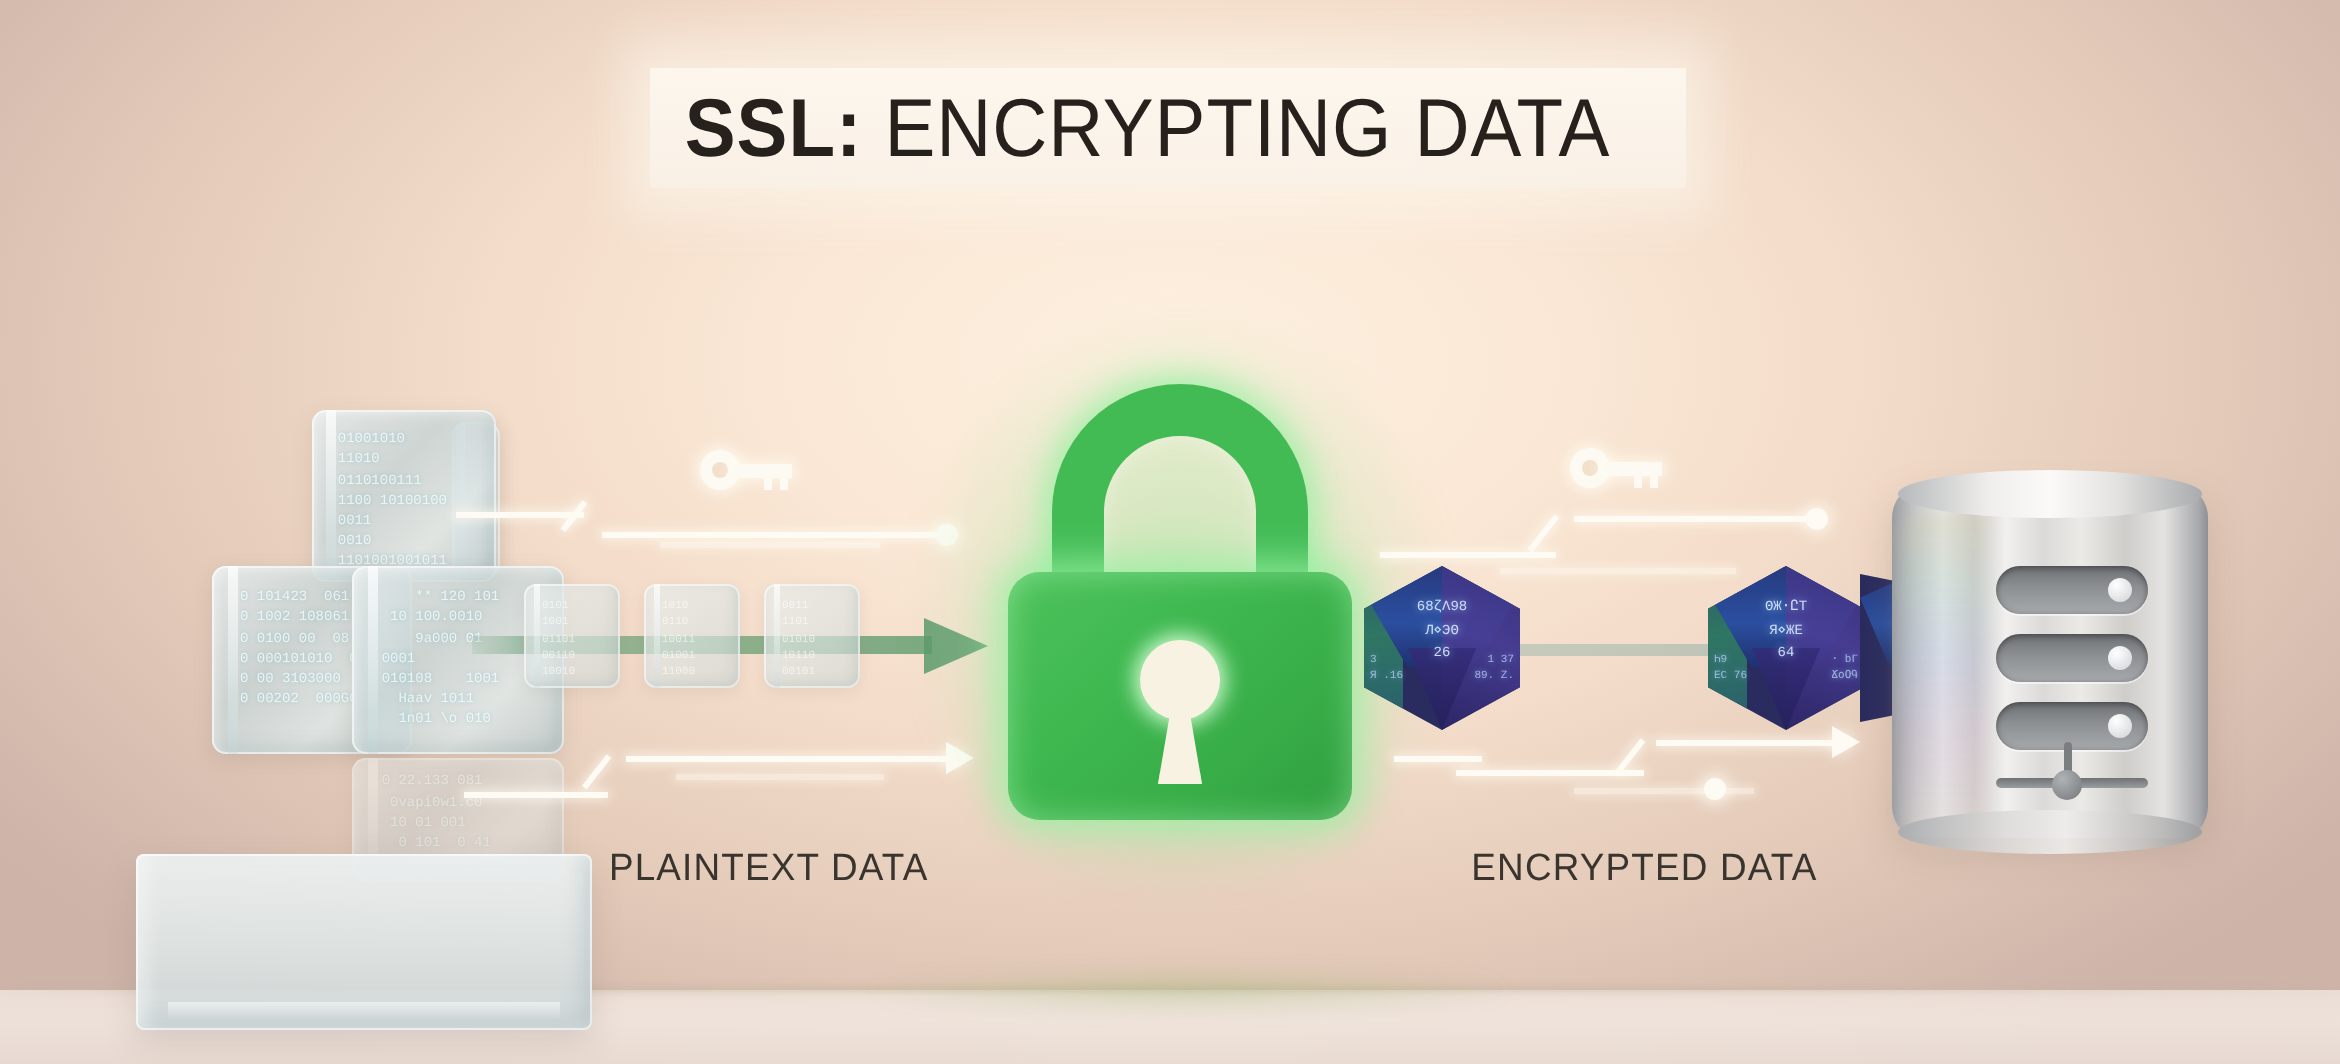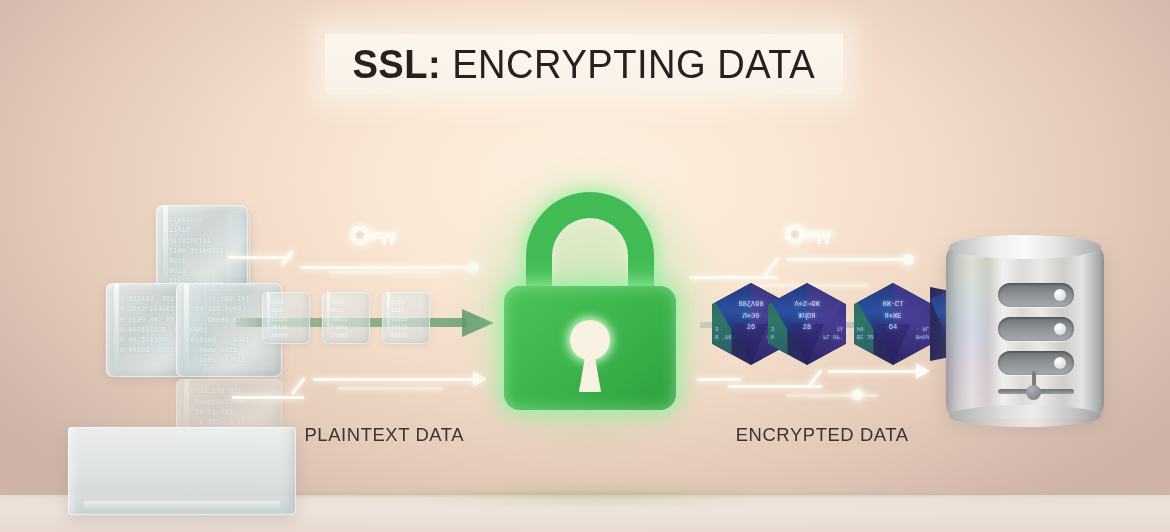--- a/index.html
+++ b/index.html
@@ -27,21 +27,21 @@
   #floor-greenref{
     position:absolute;left:430px;top:484px;width:330px;height:22px;
     background:radial-gradient(ellipse at 50% 50%, rgba(150,185,110,.38) 0%, rgba(170,190,130,0) 70%);
     filter:blur(5px);
   }
   
   #title-banner{
     position:absolute;left:325px;top:34px;width:518px;height:60px;
     background:linear-gradient(to bottom,rgba(253,248,240,.93),rgba(249,242,232,.9));
     box-shadow:0 0 22px 14px rgba(252,247,238,.55);
-    display:flex;align-items:center;justify-content:center;
+    display:flex;align-items:center;justify-content:flex-start;
   }
   #title-text{
     font-size:41px;letter-spacing:.5px;color:#27211d;
     white-space:nowrap;line-height:1;
     transform:scaleX(.93);
   }
   #title-text .b{font-weight:bold;}
   #title-text .n{font-weight:400;}
   
   .caption{
@@ -241,21 +241,21 @@
   .hex .glyphs-s{
     position:absolute;left:3px;top:52%;font-family:"Liberation Mono", monospace;
     font-size:5.5px;line-height:1.5;color:rgba(200,220,255,.7);white-space:pre;
     text-shadow:0 0 3px rgba(140,190,255,.7);
   }
   .hex .glyphs-s2{
     position:absolute;right:3px;top:52%;font-family:"Liberation Mono", monospace;
     font-size:5.5px;line-height:1.5;color:rgba(200,220,255,.7);white-space:pre;
     text-align:right;text-shadow:0 0 3px rgba(140,190,255,.7);
   }
-  #hex1{left:682px;top:283px;margin-left:30px;}
+  #hex1{left:682px;top:283px;}
   #hex2{left:768px;top:283px;}
   #hex3{left:854px;top:283px;}
   #hex4{left:930px;top:287px;width:52px;height:74px;
         clip-path:polygon(0 0,100% 14%,100% 86%,0 100%);}
   #hex-link{
     position:absolute;left:700px;top:322px;width:252px;height:6px;
     background:linear-gradient(to right,rgba(150,180,170,.45),rgba(140,175,165,.55));
   }
 
   
@@ -452,33 +452,20 @@
     <div class="f-bot"></div>
     <div class="glyphs">68ζΛ98
 Л⋄ЭΘ
 26</div>
     <div class="glyphs-s">3
 Я .16</div>
     <div class="glyphs-s2">1 37
 89. Ζ.</div>
   </div>
 
-  <div class="hex" id="hex2">
-    <div class="f-left"></div>
-    <div class="f-top"></div>
-    <div class="f-right"></div>
-    <div class="f-bot"></div>
-    <div class="glyphs">Λ⋄Ζ⟶9Ж
-ЖҶDЯ
-28</div>
-    <div class="glyphs-s">3
-Բ</div>
-    <div class="glyphs-s2">1Ү
-ЬГ 9Ь.</div>
-  </div>
 
   <div class="hex" id="hex3">
     <div class="f-left"></div>
     <div class="f-top"></div>
     <div class="f-right"></div>
     <div class="f-bot"></div>
     <div class="glyphs">ΘЖ⋅ԸΤ
 Я⋄ЖЕ
 64</div>
     <div class="glyphs-s">Һ9

